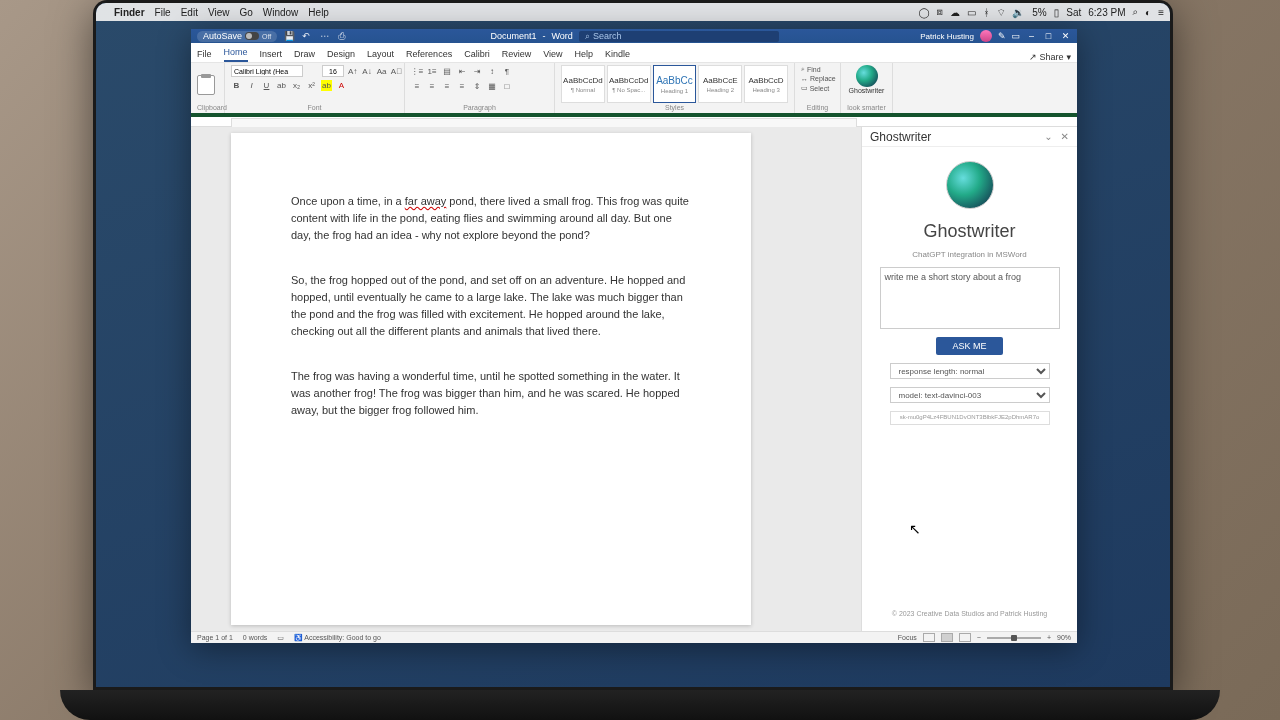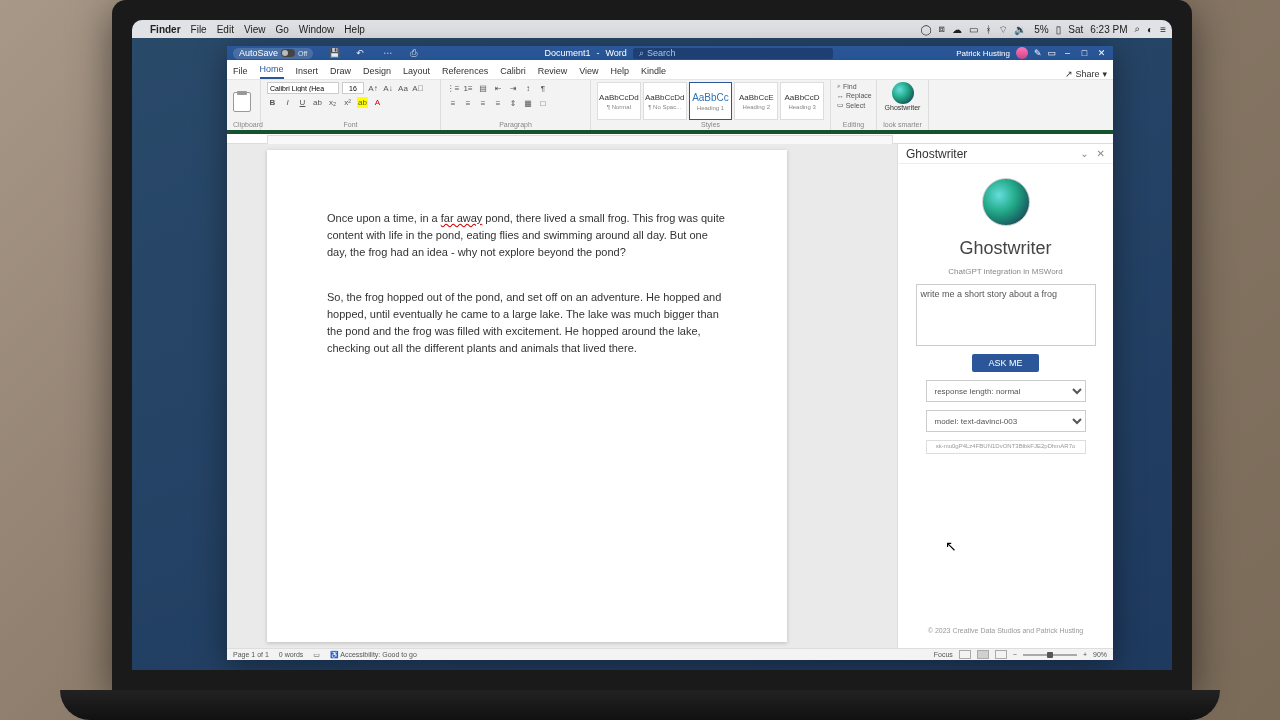--- a/index.html
+++ b/index.html
@@ -1,31 +1,31 @@
 <!DOCTYPE html>
 <html><head>
 <meta charset="utf-8">
 <style>
 * { margin: 0; padding: 0; box-sizing: border-box; font-family: -apple-system, BlinkMacSystemFont, "Segoe UI", Helvetica, Arial, sans-serif; }
 body { width: 1280px; height: 720px; background: linear-gradient(135deg, #a89888 0%, #8a7968 45%, #7a6a58 100%); overflow: hidden; position: relative; }
-.laptop { position: absolute; left: 112px; top: 0; width: 1080px; height: 690px; background: #1a1a1a; border-radius: 14px 14px 0 0; padding: 20px; box-shadow: 0 10px 40px rgba(0,0,0,0.5); }
+.laptop { position: absolute; left: 93px; top: 0; width: 1080px; height: 690px; background: #1a1a1a; border-radius: 14px 14px 0 0; padding: 3px; box-shadow: 0 10px 40px rgba(0,0,0,0.5); }
 .screen { width: 100%; height: 100%; background: #1e3a5f; border-radius: 10px 10px 0 0; overflow: hidden; position: relative; }
 .desktop { position: absolute; inset: 0; background: linear-gradient(160deg, #2a4a6a 0%, #1e3a5f 100%); }
 
 
 .menubar { height: 18px; background: rgba(240,240,240,0.92); display: flex; align-items: center; padding: 0 8px; font-size: 10px; color: #222; position: relative; }
 .menubar .apple { font-size: 11px; margin-right: 10px; }
 .menubar .appname { font-weight: 600; margin-right: 10px; }
 .menubar .mitem { margin-right: 10px; }
 .menubar .right { position: absolute; right: 6px; display: flex; gap: 7px; align-items: center; font-size: 10px; }
 .menubar .right span { display: inline-block; }
 
 
 .word-window { position: absolute; left: 95px; top: 26px; width: 886px; height: 614px; background: #fff; box-shadow: 0 6px 30px rgba(0,0,0,0.4); display: flex; flex-direction: column; }
-.titlebar { height: 14px; background: linear-gradient(#2b579a, #265390); display: flex; align-items: center; padding: 0 6px; gap: 16px; font-size: 9px; color: #fff; }
+.titlebar { height: 14px; background: linear-gradient(#2b579a, #265390); display: flex; align-items: center; padding: 0 6px; gap: 7px; font-size: 9px; color: #fff; }
 .titlebar .autosave { background: rgba(255,255,255,0.15); border-radius: 7px; padding: 0 6px; display: flex; align-items: center; gap: 3px; height: 11px; }
 .titlebar .toggle { width: 14px; height: 8px; background: #444; border-radius: 4px; position: relative; }
 .titlebar .toggle::after { content:''; width: 6px; height: 6px; background: #bbb; border-radius: 50%; position: absolute; left: 1px; top: 1px; }
 .titlebar .qicon { width: 11px; height: 11px; opacity: 0.9; }
 .titlebar .center { flex: 1; display: flex; justify-content: center; align-items: center; gap: 6px; font-size: 9px; }
 .titlebar .search { width: 200px; height: 11px; background: #1e3f73; border-radius: 2px; padding: 0 6px; display: flex; align-items: center; color: #a9c5e8; font-size: 9px; gap: 3px; }
 .titlebar .right { display: flex; gap: 6px; align-items: center; }
 .titlebar .avatar { width: 12px; height: 12px; border-radius: 50%; background: linear-gradient(#f7b,#c48); }
 .titlebar .winbtn { width: 11px; height: 11px; display: flex; align-items: center; justify-content: center; color: #fff; }
 
@@ -38,21 +38,21 @@
 .ribbon-group { border-right: 1px solid #ddd; padding: 2px 6px; display: flex; flex-direction: column; justify-content: space-between; }
 .ribbon-group .glabel { text-align: center; font-size: 7px; color: #888; }
 .ribbon-group .gcontent { display: flex; gap: 4px; align-items: center; flex: 1; }
 .rg-clip { width: 34px; }
 .rg-clip .paste { display: flex; flex-direction: column; align-items: center; gap: 1px; font-size: 7px; }
 .rg-clip .clipicon { width: 18px; height: 20px; background: #fff; border: 1px solid #999; border-radius: 2px; position: relative; }
 .rg-clip .clipicon::before { content:''; position:absolute; width: 10px; height: 4px; background:#999; border-radius:1px; top:-2px; left:3px; }
 .rg-font { width: 180px; }
 .rg-font .row { display: flex; gap: 3px; align-items: center; }
 .rg-font input.fontsel { width: 72px; height: 12px; font-size: 7px; border: 1px solid #ccc; background: #fff; padding: 0 2px; }
-.rg-font input.sizesel { width: 22px; height: 12px; font-size: 7px; border: 1px solid #ccc; text-align: center; }
+.rg-font input.sizesel { width: 22px; height: 12px; font-size: 7px; border: 1px solid #ccc; text-align: center; margin-left: 16px; }
 .rg-font .btn { width: 12px; height: 12px; border: 1px solid transparent; display: flex; align-items: center; justify-content: center; background: none; font-size: 8px; }
 .rg-font .row2 { margin-top: 3px; display: flex; gap: 4px; }
 .rg-font .fbtn { width: 11px; height: 11px; display:flex; align-items:center; justify-content:center; font-size: 8px; }
 .rg-para { width: 150px; }
 .rg-para .row { display: flex; gap: 3px; }
 .rg-para .pbtn { width: 12px; height: 12px; display:flex; align-items:center; justify-content:center; font-size: 8px; color:#555; }
 .rg-styles { width: 240px; display:flex; flex-direction:column; }
 .rg-styles .gallery { display: flex; gap: 2px; }
 .rg-styles .style { width: 44px; height: 38px; background:#fff; border:1px solid #ddd; display:flex; flex-direction:column; align-items:center; justify-content:center; font-size:6px; color:#888; }
 .rg-styles .style.active { border-color:#2b579a; }
@@ -75,21 +75,21 @@
 
 .taskpane { width: 216px; background:#fff; border-left:1px solid #ddd; display:flex; flex-direction:column; font-size:10px; position: absolute; right: 0; top: 0; bottom: 0; }
 .tp-header { height: 20px; border-bottom:1px solid #eee; display:flex; align-items:center; justify-content:space-between; padding: 0 8px; font-size: 12px; font-weight: 500; color:#333; }
 .tp-header .hicons { display:flex; gap:8px; color:#888; font-size:10px; }
 .tp-body { flex:1; display:flex; flex-direction:column; align-items:center; padding: 14px 10px; gap: 8px; }
 .tp-body .logo { width: 48px; height:48px; border-radius:50%; background: radial-gradient(circle at 35% 35%, #6dd 0%, #2a8 40%, #124 100%); border:1px solid #ccc; }
 .tp-body .title { font-size: 18px; font-weight: 300; color:#444; margin-top: 4px; }
 .tp-body .sub { font-size: 8px; color:#888; }
 .tp-body textarea { width: 180px; height: 62px; border:1px solid #ccc; font-size: 9px; padding: 4px; resize:none; font-family:inherit; color:#555; outline: none; }
 .tp-body .ask { background:#2b579a; color:#fff; border:none; padding: 4px 16px; font-size: 9px; border-radius: 2px; cursor:pointer; }
-.tp-body select { width: 160px; height: 22px; border:1px solid #ccc; font-size: 8px; color:#555; padding: 0 4px; background:#fff; }
+.tp-body select { width: 160px; height: 16px; border:1px solid #ccc; font-size: 8px; color:#555; padding: 0 4px; background:#fff; }
 .tp-body .key { width: 160px; height: 14px; border:1px solid #ddd; font-size: 6px; color:#999; padding: 2px 4px; text-align:center; overflow:hidden; }
 .tp-body .copy { font-size: 7px; color:#999; margin-top:auto; }
 
 .statusbar { height: 12px; background:#f3f3f3; border-top:1px solid #ddd; display:flex; align-items:center; font-size:7px; color:#555; padding: 0 6px; gap: 10px; }
 .statusbar .right { margin-left:auto; display:flex; gap:6px; align-items:center; }
 .statusbar .viewbtn { width:12px; height:9px; border:1px solid #aaa; }
 .statusbar .slider { width: 54px; height: 2px; background:#aaa; position:relative; }
 .statusbar .slider::after { content:''; width:6px; height:6px; background:#555; position:absolute; left:24px; top:-2px; border-radius:1px; }
 
 .cursor { position:absolute; left: 718px; top: 394px; font-size: 14px; color:#000; pointer-events:none; }
@@ -283,20 +283,21 @@
             <div class="glabel">look smarter</div>
           </div>
         </div>
 
         <div class="ruler"></div>
 
         <div class="doc-area">
           <div class="page">
             <p><span>Once upon a time, in a </span><span class="far">far away</span><span> pond, there lived a small frog. This frog was quite content with life in the pond, eating flies and swimming around all day. But one day, the frog had an idea - why not explore beyond the pond?</span></p>
             <p>So, the frog hopped out of the pond, and set off on an adventure. He hopped and hopped, until eventually he came to a large lake. The lake was much bigger than the pond and the frog was filled with excitement. He hopped around the lake, checking out all the different plants and animals that lived there.</p>
+            <p>The frog was having a wonderful time, until he spotted something in the water. It was another frog! The frog was bigger than him, and he was scared. He hopped away, but the bigger frog followed him.</p>
           </div>
 
           <div class="taskpane">
             <div class="tp-header">
               <span>Ghostwriter</span>
               <div class="hicons">
                 <span>⌄</span>
                 <span>✕</span>
               </div>
             </div>

